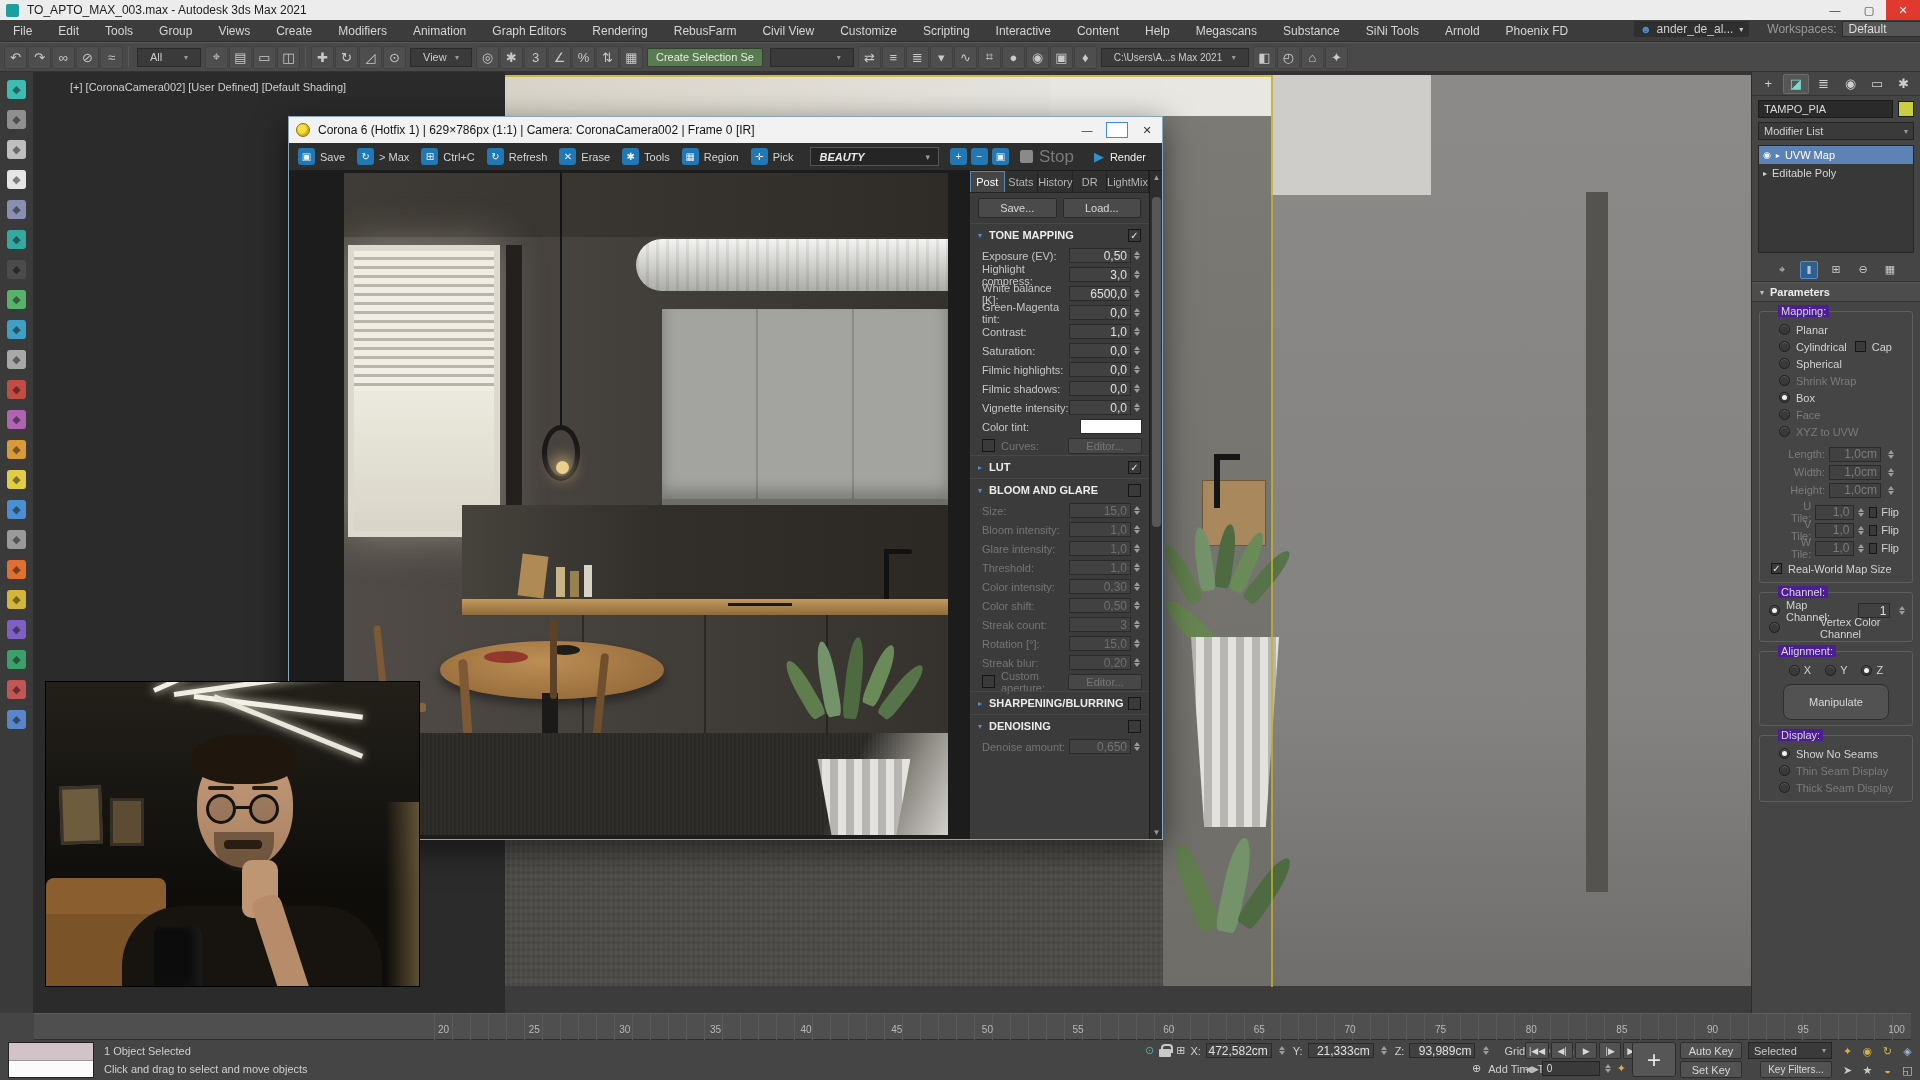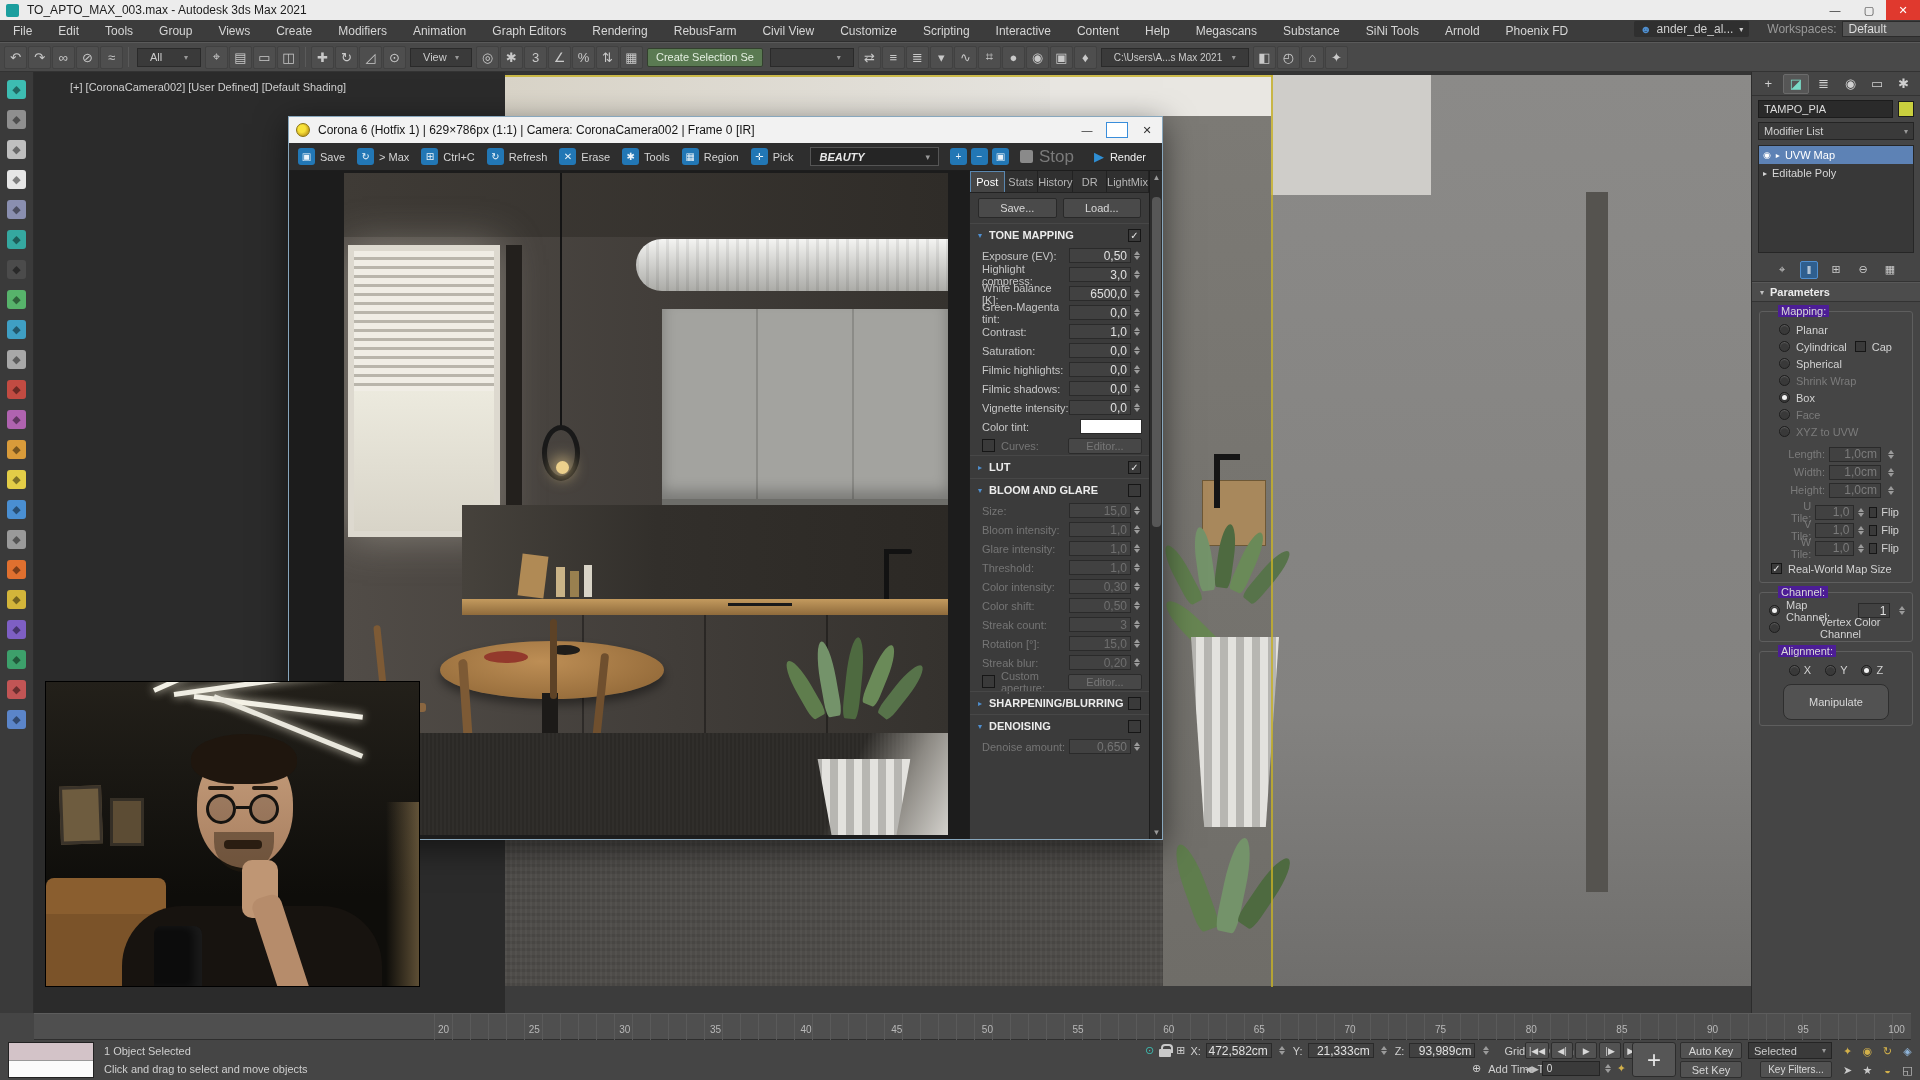--- a/index.html
+++ b/index.html
@@ -837,20 +837,35 @@
             <span class="rad"></span>
             <span>Y</span>
           </span>
         <span style="display:flex;gap:4px;align-items:center;">
             <span class="rad on"></span>
             <span>Z</span>
           </span>
       </div>
       <div class="cpbtn" style="margin:5px 18px 0;">Manipulate</div>
     </div>
+    <div class="grp">
+      <span class="legend">Display:</span>
+      <div class="optrow">
+          <span class="rad on"></span>
+          <span>Show No Seams</span>
+        </div>
+      <div class="optrow dim">
+          <span class="rad"></span>
+          <span>Thin Seam Display</span>
+        </div>
+      <div class="optrow dim">
+          <span class="rad"></span>
+          <span>Thick Seam Display</span>
+        </div>
+    </div>
   </div>
 
   <div class="webcam">
     <div style="left:108px;top:6px;width:150px;height:5px;background:#f2f0e6;transform:rotate(-24deg);transform-origin:left;box-shadow:0 0 10px rgba(255,250,230,.8);"></div>
     <div style="left:128px;top:10px;width:160px;height:5px;background:#efede3;transform:rotate(-8deg);transform-origin:left;box-shadow:0 0 10px rgba(255,250,230,.8);"></div>
     <div style="left:148px;top:12px;width:170px;height:5px;background:#f2f0e6;transform:rotate(7deg);transform-origin:left;box-shadow:0 0 10px rgba(255,250,230,.8);"></div>
     <div style="left:168px;top:12px;width:160px;height:5px;background:#e9e7dd;transform:rotate(22deg);transform-origin:left;box-shadow:0 0 10px rgba(255,250,230,.8);"></div>
     <div style="left:14px;top:104px;width:42px;height:58px;background:#6e5c3f;border:3px solid #3a332a;transform:rotate(-2deg);"></div>
     <div style="left:64px;top:116px;width:34px;height:48px;background:#5c4c34;border:3px solid #352f26;"></div>
     <div style="left:0;top:196px;width:120px;height:44px;background:#8a5e2f;border-radius:8px 8px 0 0;"></div>

